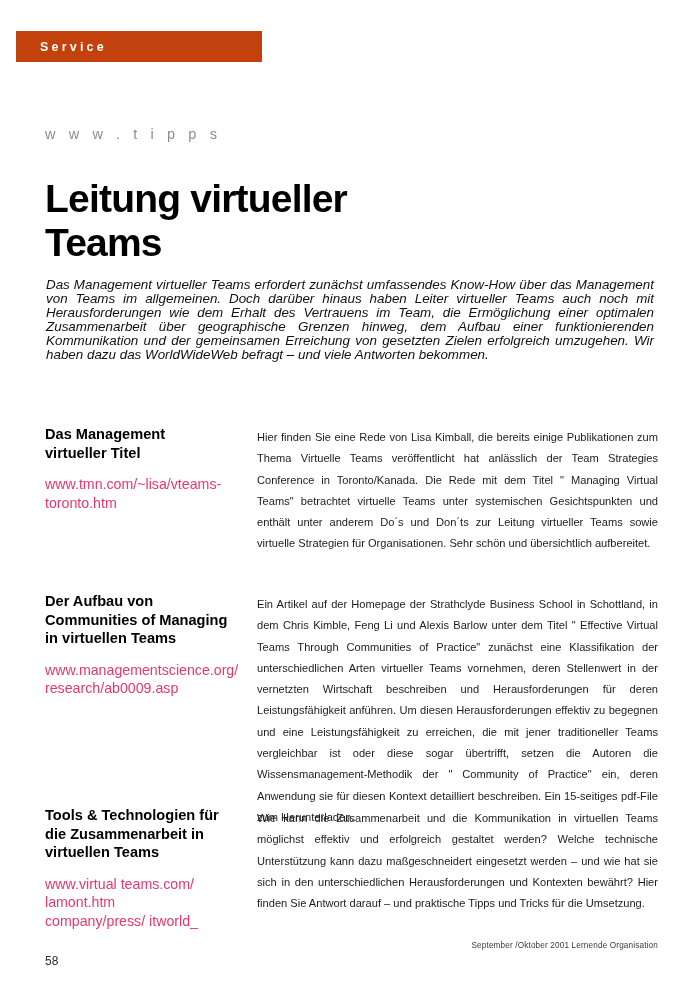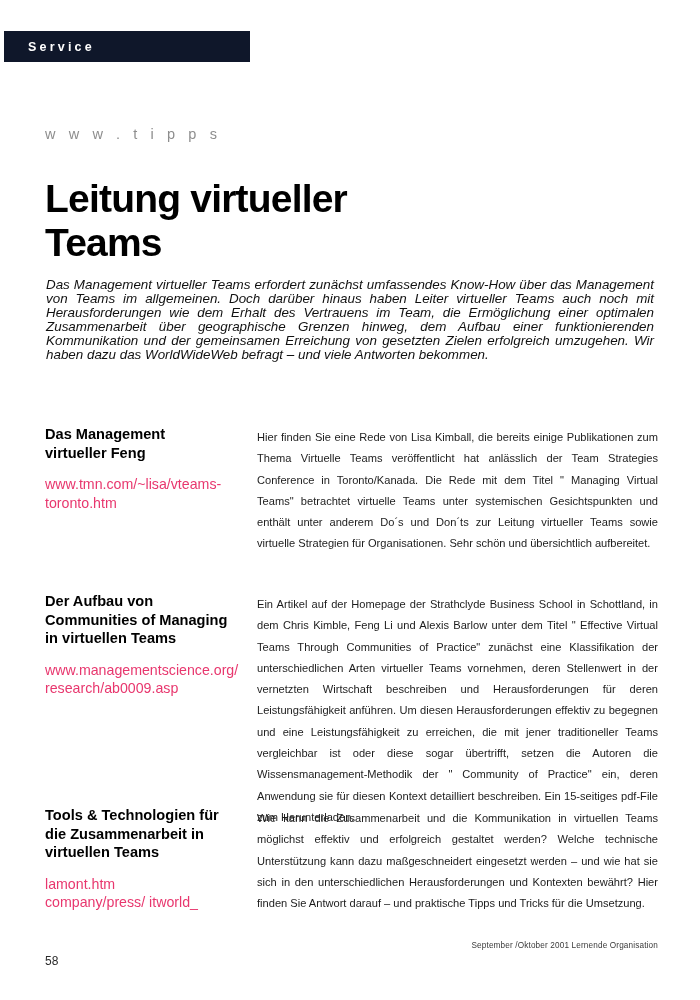--- a/index.html
+++ b/index.html
@@ -14,25 +14,25 @@
     font-family: "Liberation Sans", sans-serif;
     color: #1a1a1a;
     overflow: hidden;
     position: relative;
     -webkit-font-smoothing: antialiased;
   }
 
   
   .service-bar {
     position: absolute;
-    left: 4px;
+    left: 16px;
     top: 31px;
     width: 246px;
     height: 31px;
-    background: #0f172a;
+    background: #c2410c;
   }
   .service-bar .label {
     position: absolute;
     left: 24px;
     top: 50%;
     transform: translateY(-50%);
     color: #ffffff;
     font-size: 12.5px;
     font-weight: bold;
     letter-spacing: 3.2px;
@@ -171,21 +171,21 @@
     <span class="ln">Leitung virtueller</span>
     <span class="ln">Teams</span>
   </h1>
 
   <p class="intro">Das Management virtueller Teams erfordert zunächst umfassendes Know-How über das Management von Teams im allgemeinen. Doch darüber hinaus haben Leiter virtueller Teams auch noch mit Herausforderungen wie dem Erhalt des Vertrauens im Team, die Ermöglichung einer optimalen Zusammenarbeit über geographische Grenzen hinweg, dem Aufbau einer funktionierenden Kommunikation und der gemeinsamen Erreichung von gesetzten Zielen erfolgreich umzugehen. Wir haben dazu das WorldWideWeb befragt – und viele Antworten bekommen.</p>
 
   <div class="entry entry-1">
     <div class="entry-left">
       <div class="entry-title">
         <span class="ln">Das Management</span>
-        <span class="ln">virtueller Feng</span>
+        <span class="ln">virtueller Titel</span>
       </div>
       <div class="entry-url">
         <span class="ln">www.tmn.com/~lisa/vteams-</span>
         <span class="ln">toronto.htm</span>
       </div>
     </div>
     <div class="entry-right">Hier finden Sie eine Rede von Lisa Kimball, die bereits einige Publikationen zum Thema Virtuelle Teams veröffentlicht hat anlässlich der Team Strategies Conference in Toronto/Kanada. Die Rede mit dem Titel " Managing Virtual Teams"  betrachtet virtuelle Teams unter systemischen Gesichtspunkten und enthält unter anderem Do´s und Don´ts zur Leitung virtueller Teams sowie virtuelle Strategien für Organisationen. Sehr schön und übersichtlich aufbereitet.</div>
   </div>
 
   <div class="entry entry-2">
@@ -204,20 +204,21 @@
   </div>
 
   <div class="entry entry-3">
     <div class="entry-left">
       <div class="entry-title">
         <span class="ln">Tools &amp; Technologien für</span>
         <span class="ln">die Zusammenarbeit in</span>
         <span class="ln">virtuellen Teams</span>
       </div>
       <div class="entry-url">
+        <span class="ln">www.virtual teams.com/</span>
         <span class="ln">lamont.htm</span>
         <span class="ln">company/press/ itworld_</span>
       </div>
     </div>
     <div class="entry-right">Wie kann die Zusammenarbeit und die Kommunikation in virtuellen Teams möglichst effektiv und erfolgreich gestaltet werden? Welche technische Unterstützung kann dazu maßgeschneidert eingesetzt werden – und wie hat sie sich in den unterschiedlichen Herausforderungen und Kontexten bewährt? Hier finden Sie Antwort darauf – und praktische Tipps und Tricks für die Umsetzung.</div>
   </div>
 
 </div>
 
 <div class="footer">

